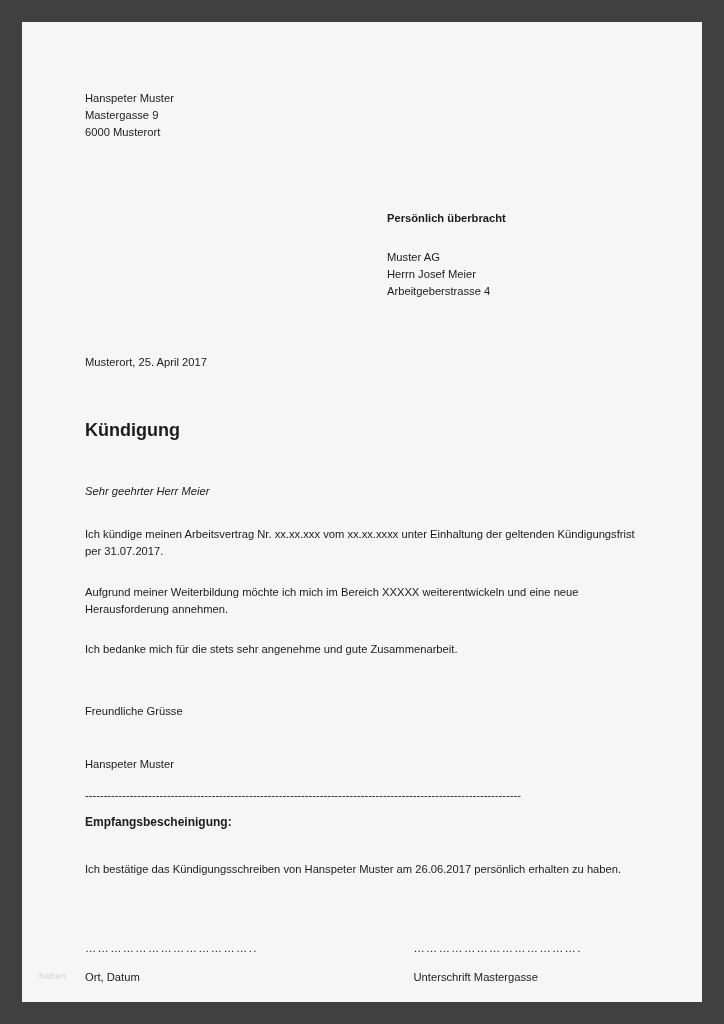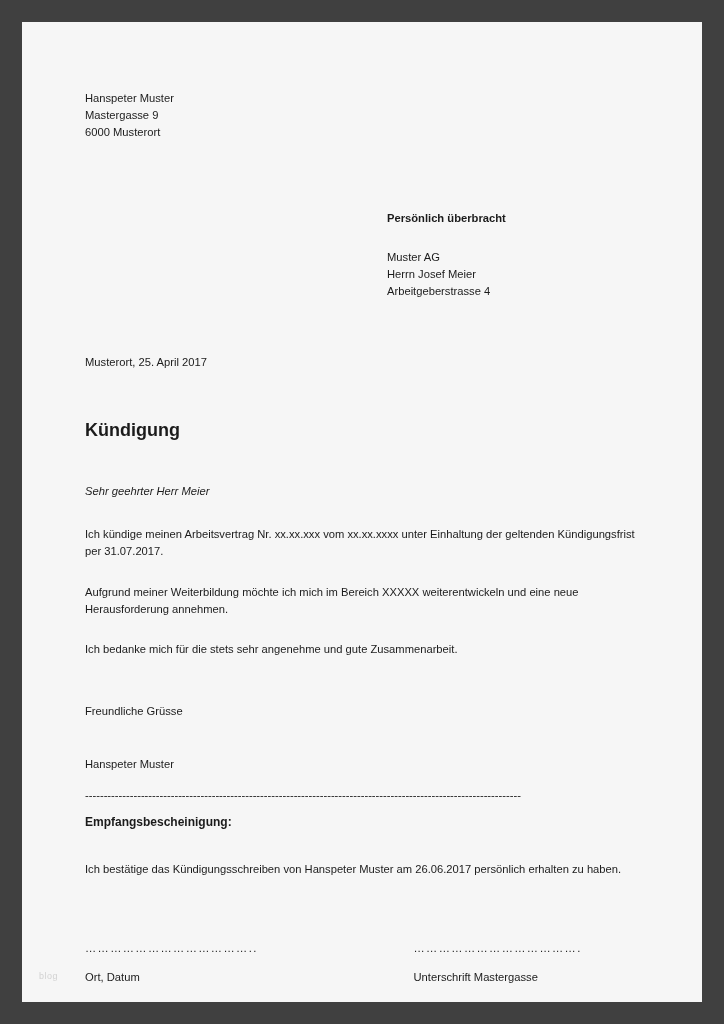--- a/index.html
+++ b/index.html
@@ -197,14 +197,14 @@
         </div>
         <div class="sign-col second">
           <div class="dots">………………………………….</div>
           <div class="sign-label">Unterschrift Mastergasse</div>
         </div>
       </div>
 
     </div>
   </div>
 
-  <div class="watermark">blog</div>
+  <div class="watermark">haben</div>
 </div>
 
 </body></html>

